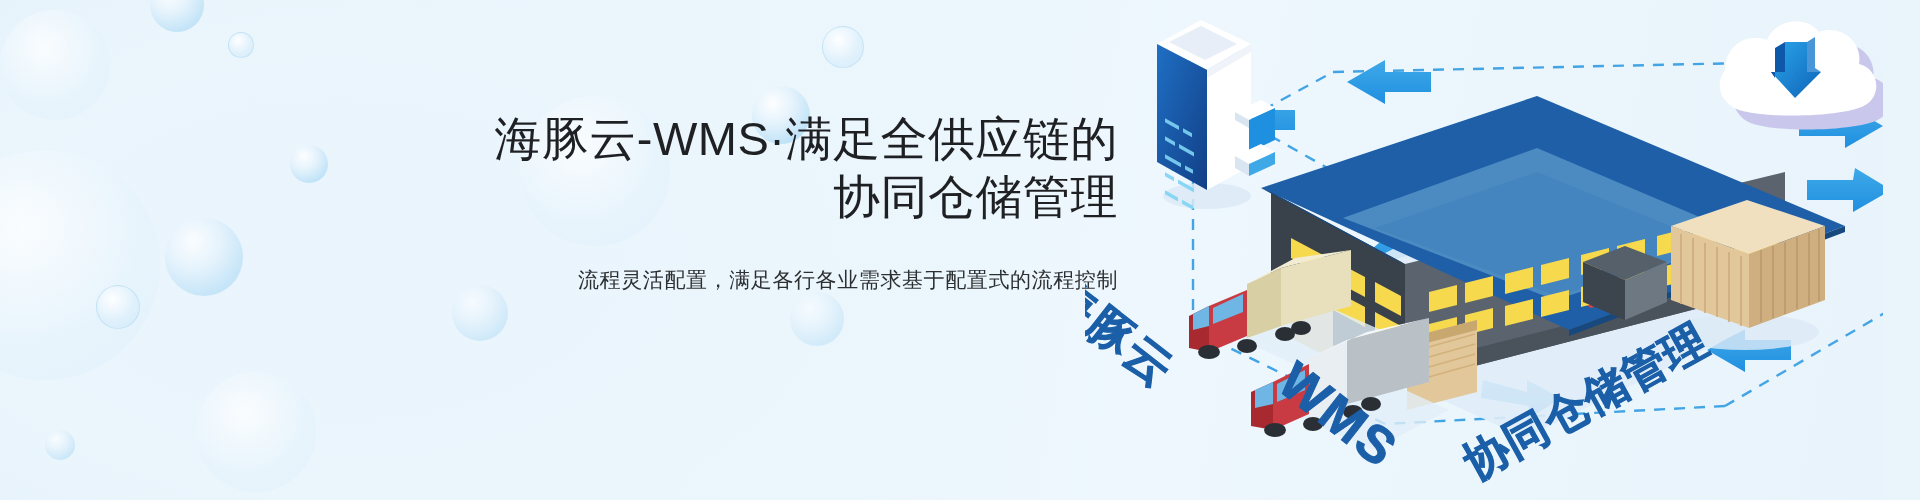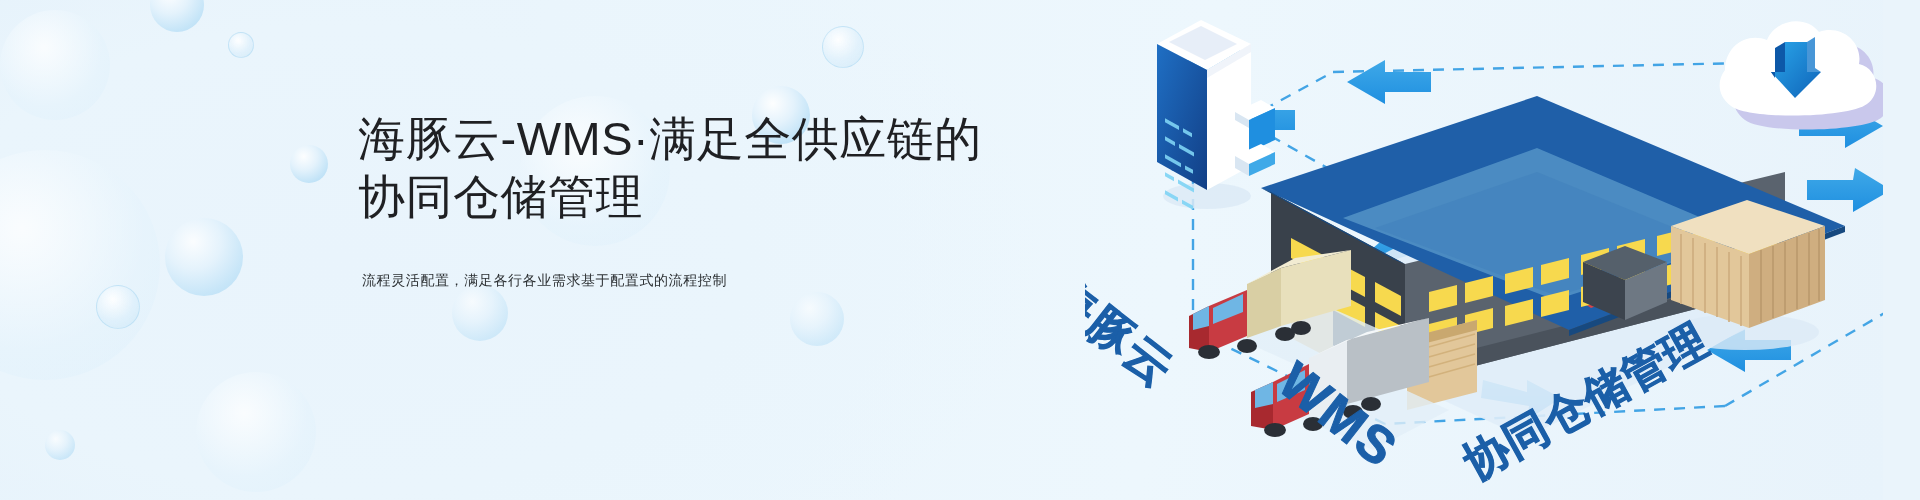--- a/index.html
+++ b/index.html
@@ -9,20 +9,21 @@
     background:#eaf4fb;
   }
 
   #banner {
     position:relative;
     width:1883px; height:500px;
     overflow:hidden;
     background:
       radial-gradient(ellipse 900px 520px at 18% 52%, #e9f4fc 0%, #eaf5fc 45%, rgba(234,245,252,0) 78%),
       linear-gradient(100deg, #e4f1fb 0%, #eaf5fc 28%, #edf7fd 62%, #e8f3fb 100%);
+    text-align: right;
   }
 
   
   .bubble { position:absolute; border-radius:50%; pointer-events:none; }
   .bub-soft {
     background:radial-gradient(circle at 36% 30%, #ffffff 0%, #e3f2fc 38%, #bfe2f7 72%, #a8d7f3 100%);
   }
   .bub-ring {
     background:radial-gradient(circle at 38% 32%, rgba(255,255,255,.92) 0%, rgba(218,238,251,.55) 55%, rgba(168,215,243,.30) 100%);
     border:1px solid rgba(160,210,240,.45);
@@ -32,21 +33,21 @@
   }
 
   
   #copy { position:absolute; left:358px; top:110px; width:760px; }
   .title {
     font-size:47px; line-height:58px; font-weight:400;
     color:#1f2023; letter-spacing:.5px; white-space:nowrap;
   }
   .subtitle {
     margin-top:40px; margin-left:4px;
-    font-size:14px; line-height:28px; color:#2c3033;
+    font-size:21px; line-height:28px; color:#2c3033;
     letter-spacing:.6px; white-space:nowrap;
   }
 
   
   #art { position:absolute; left:1085px; top:0; width:835px; height:500px; }
   #art svg { display:block; }
 </style>
 </head>
 <body>
 

